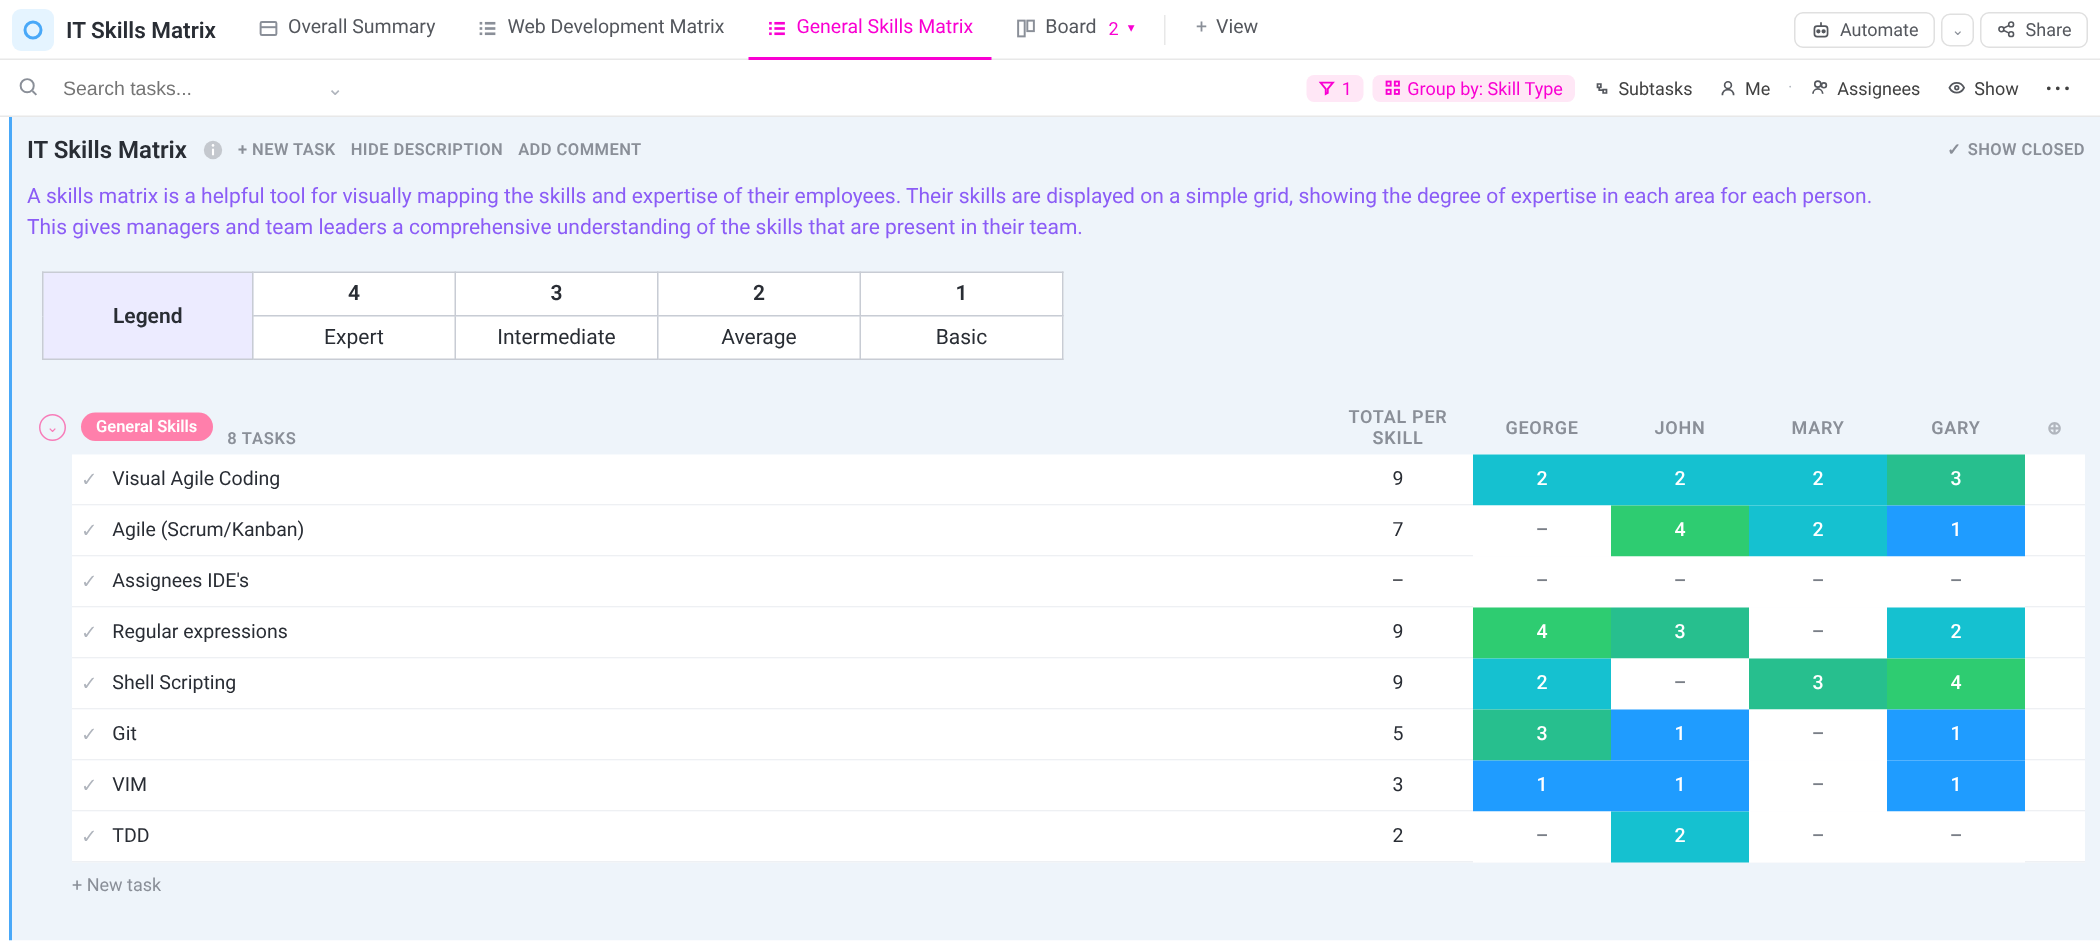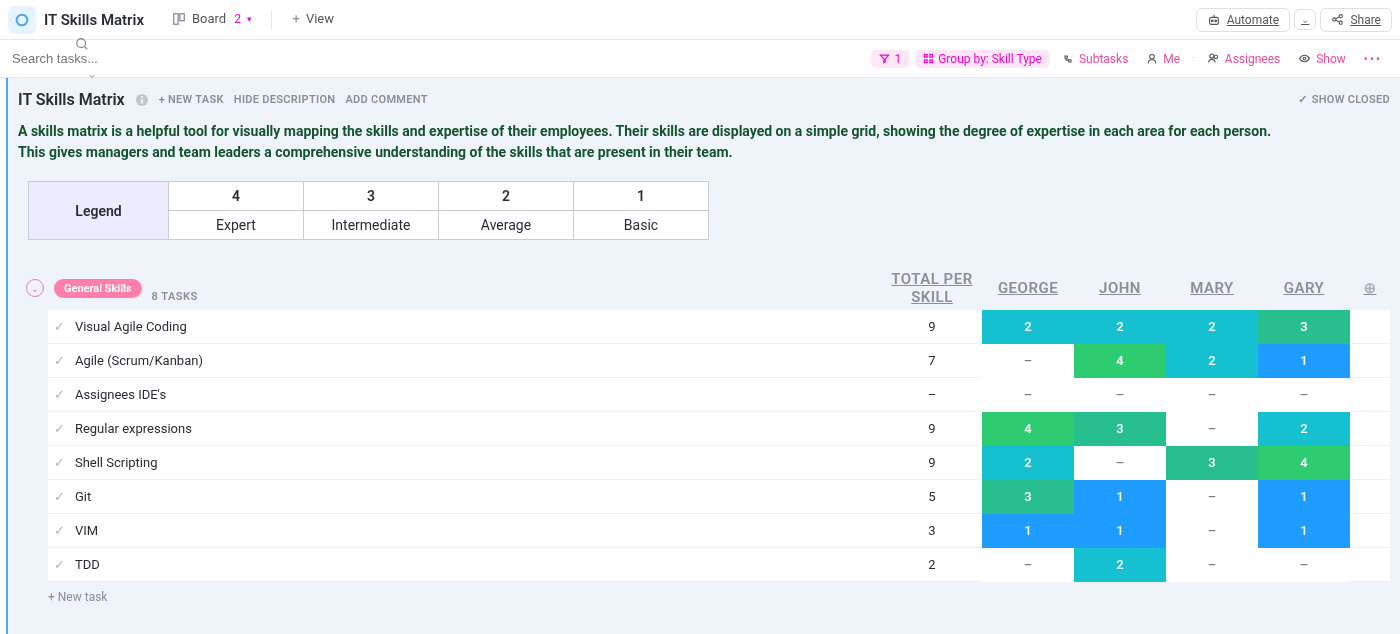--- a/index.html
+++ b/index.html
@@ -8,57 +8,57 @@
   
   .topbar { display:flex; align-items:center; height:40px; border-bottom:1px solid #e8e8e8; padding:0 8px; gap:4px; }
   .app-logo { width:28px; height:28px; border-radius:6px; background:#e5f4ff; display:flex; align-items:center; justify-content:center; color:#49a8f8; font-weight:bold; }
   .app-title { font-size:15px; font-weight:600; margin-left:4px; margin-right:12px; }
   .tab { display:flex; align-items:center; gap:6px; padding:0 12px; height:40px; color:#54575d; border-bottom:2px solid transparent; cursor:pointer; }
   .tab.active { color:#f900d2; border-bottom:2px solid #f900d2; }
   .tab svg { width:14px; height:14px; }
   .tab-board-count { color:#f900d2; font-size:12px; margin-left:2px; }
   .tab-divider { width:1px; height:20px; background:#e8e8e8; margin:0 4px;}
   .spacer { flex:1; }
-  .top-btn { display:flex; align-items:center; gap:6px; padding:4px 10px; border:1px solid #e0e0e0; border-radius:6px; color:#54575d; cursor:pointer; font-size:12px;text-decoration:underline; }
+  .top-btn { display:flex; align-items:center; gap:6px; padding:4px 10px; border:1px solid #e0e0e0; border-radius:6px; color:#54575d; cursor:pointer; font-size:12px; }
   
   
   .filterbar { display:flex; align-items:center; height:38px; padding:0 12px; gap:6px; border-bottom:1px solid #e8e8e8;}
-  .search-wrap { display:flex; align-items:center; gap:0; color:#8a8f98;flex-direction:column; }
+  .search-wrap { display:flex; align-items:flex-start; gap:16px; color:#8a8f98; }
   .search-input { border:none; outline:none; font-size:13px; width:140px; }
   .chev { color:#b0b5bd; cursor:pointer; margin-left:20px;}
   .pill { display:flex; align-items:center; gap:4px; padding:2px 8px; border-radius:5px; font-size:12px; cursor:pointer;}
   .pill.pink { background:#ffe7f6; color:#f900d2; }
-  .fbtn { display:flex; align-items:center; gap:5px; color:#ec4899; font-size:12px; cursor:pointer; padding:2px 6px;}
+  .fbtn { display:flex; align-items:center; gap:5px; color:#404040; font-size:12px; cursor:pointer; padding:2px 6px;}
   .dot { font-size:10px; color:#b0b5bd; }
   
   
   .main { background:#eef4fa; padding:12px 10px 30px 10px; border-left:2px solid #49a8f8; margin-left:6px;}
   .list-head { display:flex; align-items:center; gap:10px; color:#8a8f98; font-size:11px; font-weight:600; letter-spacing:.3px;}
   .list-title { color:#292d34; font-size:16px; font-weight:600; letter-spacing:0;}
   .list-head-left { display:flex; align-items:center; gap:10px; flex:1;}
   .list-head-btn { cursor:pointer; }
-  .desc { margin:12px 0 18px 0; font-size:14px; color:#14532d; line-height:1.5; max-width:1260px;font-weight:bold;}
+  .desc { margin:12px 0 18px 0; font-size:14px; color:#8b5cf6; line-height:1.5; max-width:1260px;}
   
   
   .legend { border-collapse:collapse; margin-bottom:30px; margin-left:10px;}
   .legend td, .legend th { border:1px solid #c8ccd4; padding:6px 0; text-align:center; font-size:14px; }
   .legend .lh { background:#ecebff; font-weight:600; width:140px;}
   .legend td { width:135px; background:#fff;}
   .legend tr:first-child td { font-weight:600; }
   
   
   .group-row { display:flex; align-items:center; gap:10px; margin-left:8px;}
   .group-toggle { width:18px; height:18px; border:1.5px solid #f77db9; border-radius:50%; display:flex; align-items:center; justify-content:center; color:#f77db9; font-size:10px; cursor:pointer;}
   .group-pill { background:#ff7fab; color:#fff; font-size:11px; font-weight:600; padding:3px 10px; border-radius:11px;}
   .group-count { color:#8a8f98; font-size:11px; font-weight:600; letter-spacing:.5px;margin-top:16px;}
   
   
   .grid { margin-top:4px; margin-left:30px;}
   .grid-head, .grid-row { display:flex; align-items:center; }
-  .grid-head { color:#8a8f98; font-size:15px; font-weight:600; letter-spacing:.5px;text-decoration:underline;}
+  .grid-head { color:#8a8f98; font-size:12px; font-weight:600; letter-spacing:.5px;}
   .col-name { flex:1; padding-left:30px;}
   .col-total { width:100px; text-align:center;}
   .col-p { width:92px; text-align:center;}
   .col-plus { width:40px; text-align:center; color:#b0b5bd; cursor:pointer;}
   .grid-row { background:#fff; border-bottom:1px solid #eef0f3; height:34px; font-size:13px;}
   .task-name { display:flex; align-items:center; gap:10px; padding-left:6px;}
   .check { color:#b0b5bd; }
   .cell { width:92px; height:34px; display:flex; align-items:center; justify-content:center; color:#fff; font-size:13px; font-weight:500;}
   .cell.empty { color:#7a7f87; }
   .add-plus-col { width:40px; }
@@ -70,20 +70,49 @@
 <body>
 
 <div class="topbar">
   <div class="app-logo">
     <svg viewBox="0 0 24 24" width="16" height="16" fill="none" stroke="#49a8f8" stroke-width="3">
         <circle cx="12" cy="12" r="8"></circle>
       </svg>
   </div>
   <div class="app-title">IT Skills Matrix</div>
 
+  <div class="tab">
+    <svg viewBox="0 0 16 16" fill="none" stroke="#8a8f98" stroke-width="1.5">
+        <rect x="2" y="3" width="12" height="10" rx="1"></rect>
+        <line x1="2" y1="7" x2="14" y2="7"></line>
+      </svg>
+    <span>Overall Summary</span>
+  </div>
+  <div class="tab">
+    <svg viewBox="0 0 16 16" fill="#8a8f98">
+        <rect x="2" y="3" width="2" height="2"></rect>
+        <rect x="6" y="3" width="8" height="2"></rect>
+        <rect x="2" y="7" width="2" height="2"></rect>
+        <rect x="6" y="7" width="8" height="2"></rect>
+        <rect x="2" y="11" width="2" height="2"></rect>
+        <rect x="6" y="11" width="8" height="2"></rect>
+      </svg>
+    <span>Web Development Matrix</span>
+  </div>
+  <div class="tab active">
+    <svg viewBox="0 0 16 16" fill="#f900d2">
+        <rect x="2" y="3" width="2" height="2"></rect>
+        <rect x="6" y="3" width="8" height="2"></rect>
+        <rect x="2" y="7" width="2" height="2"></rect>
+        <rect x="6" y="7" width="8" height="2"></rect>
+        <rect x="2" y="11" width="2" height="2"></rect>
+        <rect x="6" y="11" width="8" height="2"></rect>
+      </svg>
+    <span>General Skills Matrix</span>
+  </div>
   <div class="tab">
     <svg viewBox="0 0 16 16" fill="none" stroke="#8a8f98" stroke-width="1.5">
         <rect x="2" y="2" width="5" height="12"></rect>
         <rect x="9" y="2" width="5" height="8"></rect>
       </svg>
     <span>Board</span>
     <span class="tab-board-count">2</span>
     <span style="color:#f900d2;font-size:9px;">▾</span>
   </div>
   <div class="tab-divider"></div>

